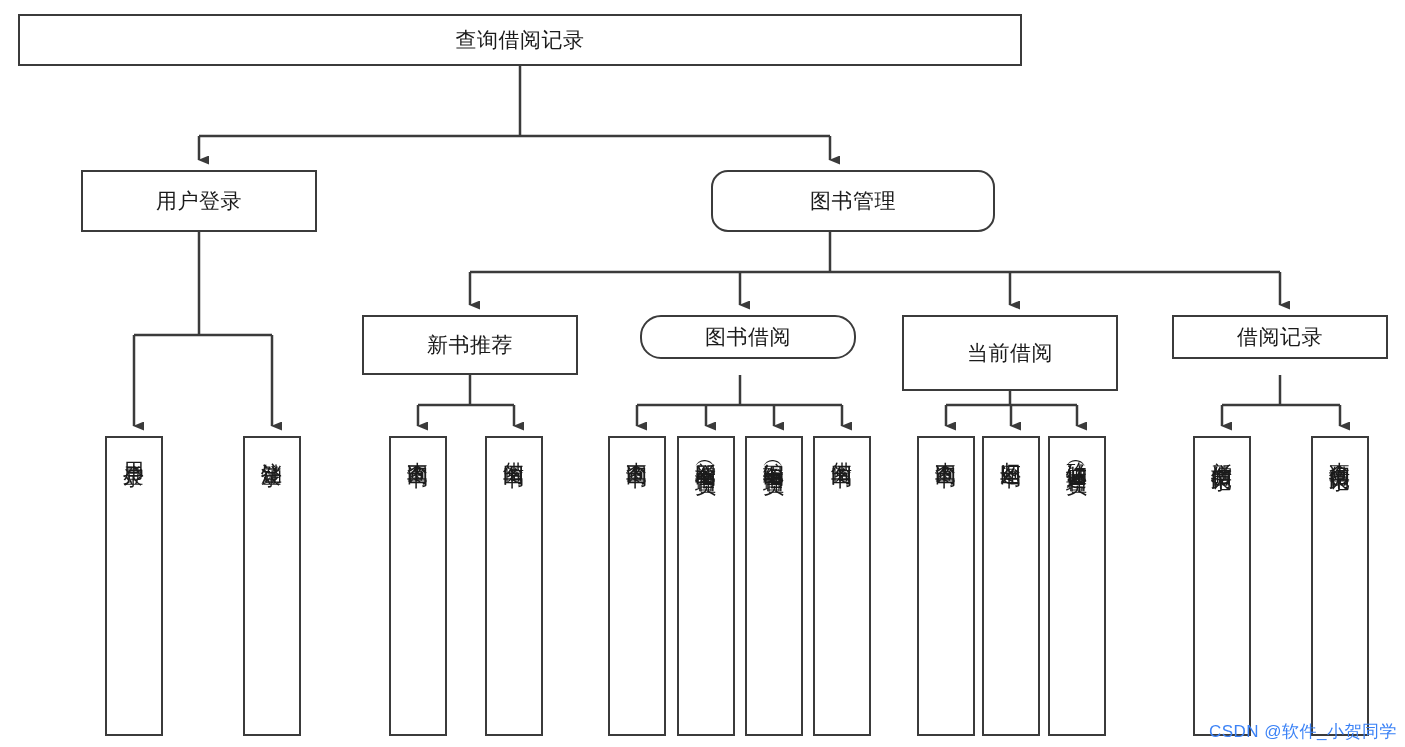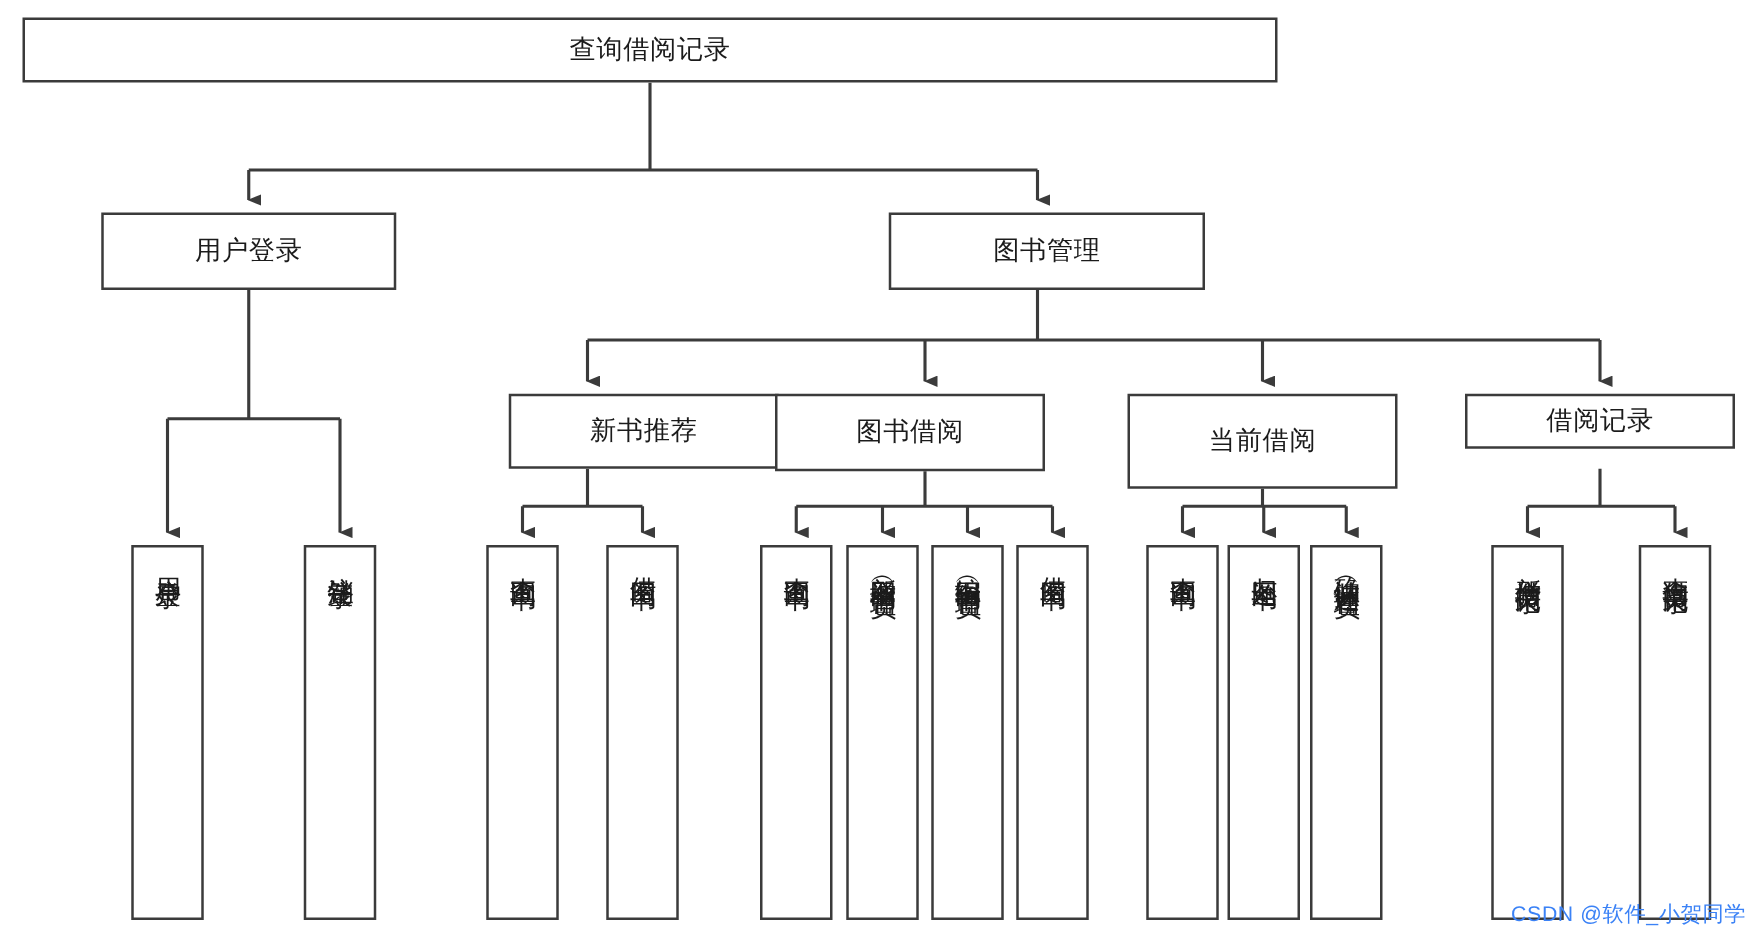--- a/index.html
+++ b/index.html
@@ -133,42 +133,42 @@
     </g>
   </svg>
 
   <div class="node horiz" style="left: 18px; top: 14px; width: 1004px; height: 52px;">
     <span class="node-label">查询借阅记录</span>
   </div>
 
   <div class="node horiz" style="left: 81px; top: 170px; width: 236px; height: 62px;">
     <span class="node-label">用户登录</span>
   </div>
-  <div class="node horiz" style="left: 711px; top: 170px; width: 253px; height: 62px;">
+  <div class="node horiz" style="left: 711px; top: 170px; width: 284px; height: 62px; border-radius: 17px;">
     <span class="node-label">图书管理</span>
   </div>
 
   <div class="node vert" style="left: 105px; top: 436px; width: 58px; height: 300px;">
     <span class="node-label">用户登录</span>
   </div>
   <div class="node vert" style="left: 243px; top: 436px; width: 58px; height: 300px;">
     <span class="node-label">注销登录</span>
   </div>
 
-  <div class="node horiz" style="left: 362px; top: 315px; width: 216px; height: 60px; margin-left: 45px;">
+  <div class="node horiz" style="left: 362px; top: 315px; width: 216px; height: 60px;">
     <span class="node-label">新书推荐</span>
   </div>
   <div class="node vert" style="left: 389px; top: 436px; width: 58px; height: 300px;">
     <span class="node-label">查询图书</span>
   </div>
   <div class="node vert" style="left: 485px; top: 436px; width: 58px; height: 300px;">
     <span class="node-label">借阅图书</span>
   </div>
 
-  <div class="node horiz" style="left: 620px; top: 315px; width: 216px; height: 62px;">
+  <div class="node horiz" style="left: 640px; top: 315px; width: 216px; height: 44px; border-radius: 21px;">
     <span class="node-label">图书借阅</span>
   </div>
   <div class="node vert" style="left: 608px; top: 436px; width: 58px; height: 300px;">
     <span class="node-label">查询图书</span>
   </div>
   <div class="node vert" style="left: 677px; top: 436px; width: 58px; height: 300px;">
     <span class="node-label">新增图书（管理员）</span>
   </div>
   <div class="node vert" style="left: 745px; top: 436px; width: 58px; height: 300px;">
     <span class="node-label">编辑图书（管理员）</span>

